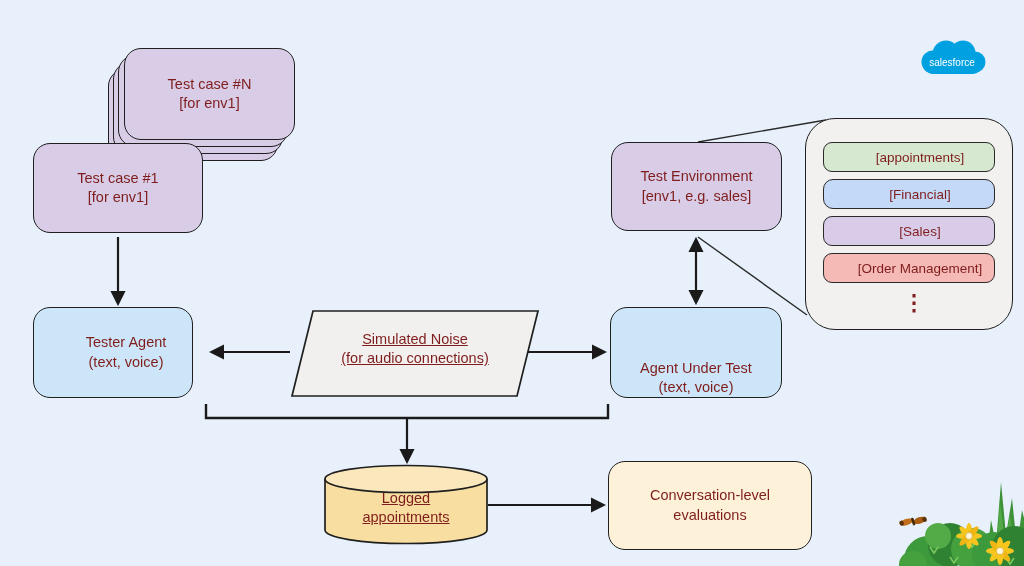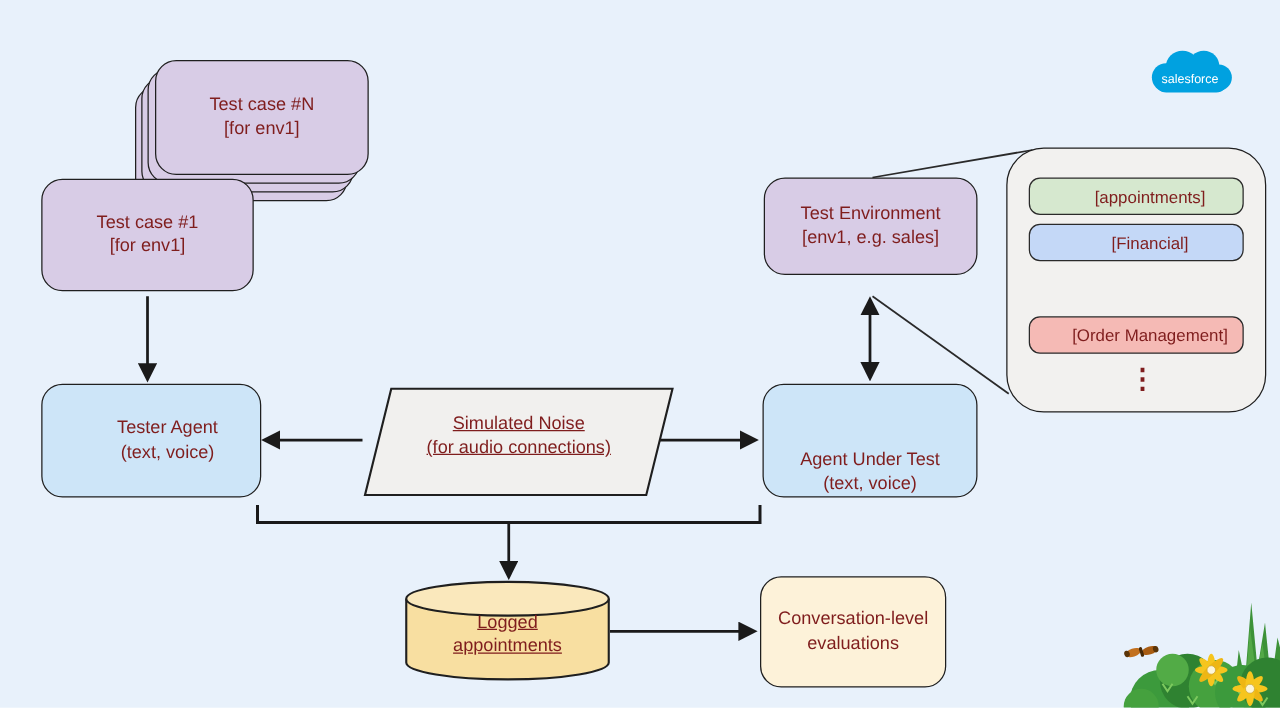--- a/index.html
+++ b/index.html
@@ -152,55 +152,58 @@
   <div class="box purple" style="left:118px;top:55px;width:170px;height:92px;"></div>
   <div class="box purple" style="left:124px;top:48px;width:171px;height:92px;">
     <span>Test case #N</span>
     <span>[for env1]</span>
   </div>
   <div class="box purple" style="left:33px;top:143px;width:170px;height:90px;">
     <span>Test case #1</span>
     <span>[for env1]</span>
   </div>
 
-  <div class="box purple" style="left:611px;top:142px;width:171px;height:78px;">
+  <div class="box purple" style="left:611px;top:142px;width:171px;height:89px;">
     <span>Test Environment</span>
     <span>[env1, e.g. sales]</span>
   </div>
 
   <div class="panel" style="left:805px;top:118px;width:208px;height:212px;"></div>
   <div class="chip chip-green" style="left:823px;top:142px;">
     <span>[appointments]</span>
   </div>
-  <div class="chip chip-blue" style="left:823px;top:179px;">
+  <div class="chip chip-blue" style="left:823px;top:179px;border-radius:10px;">
     <span>[Financial]</span>
+  </div>
+  <div class="chip chip-purple" style="left:823px;top:216px;">
+    <span>[Sales]</span>
   </div>
   <div class="chip chip-red" style="left:823px;top:253px;">
     <span>[Order Management]</span>
   </div>
   <div class="v-ellipsis" style="left:903px;top:292px;">⋮</div>
 
-  <div class="box blue" style="left:33px;top:307px;width:176px;height:91px;padding-left:26px;">
+  <div class="box blue" style="left:33px;top:307px;width:160px;height:91px;padding-left:26px;">
     <span>Tester Agent</span>
     <span>(text, voice)</span>
   </div>
 
   <div class="box blue" style="left:610px;top:307px;width:172px;height:91px;justify-content:flex-end;">
     <span>Agent Under Test</span>
     <span>(text, voice)</span>
   </div>
 
   <div class="free-label" style="left:295px;top:330px;width:240px;">
     <span>Simulated Noise</span>
     <span>(for audio connections)</span>
   </div>
 
   <div class="free-label" style="left:325px;top:489px;width:162px;">
     <span>Logged</span>
     <span>appointments</span>
   </div>
 
-  <div class="box cream" style="left:608px;top:461px;width:149px;height:89px;">
+  <div class="box cream" style="left:608px;top:461px;width:204px;height:89px;">
     <span>Conversation-level</span>
     <span>evaluations</span>
   </div>
 
 </div>
 
 </body></html>

